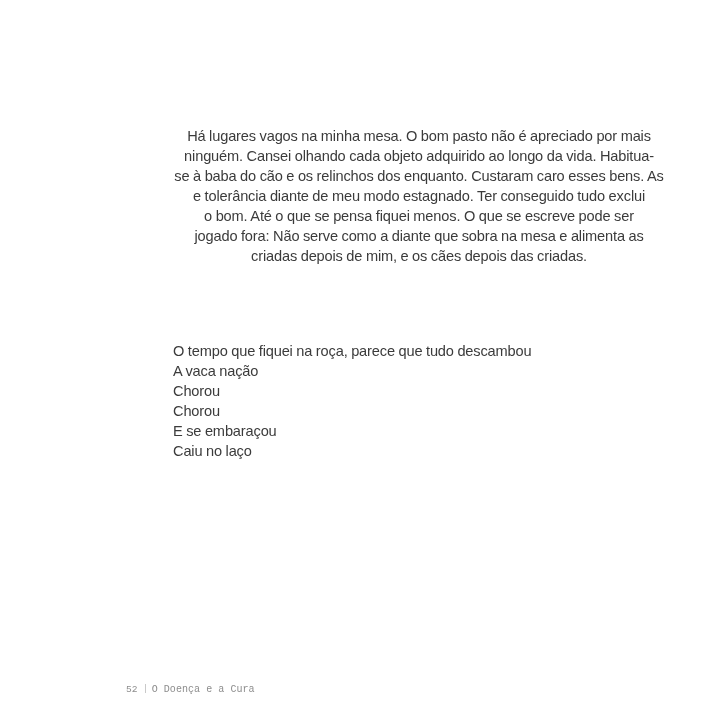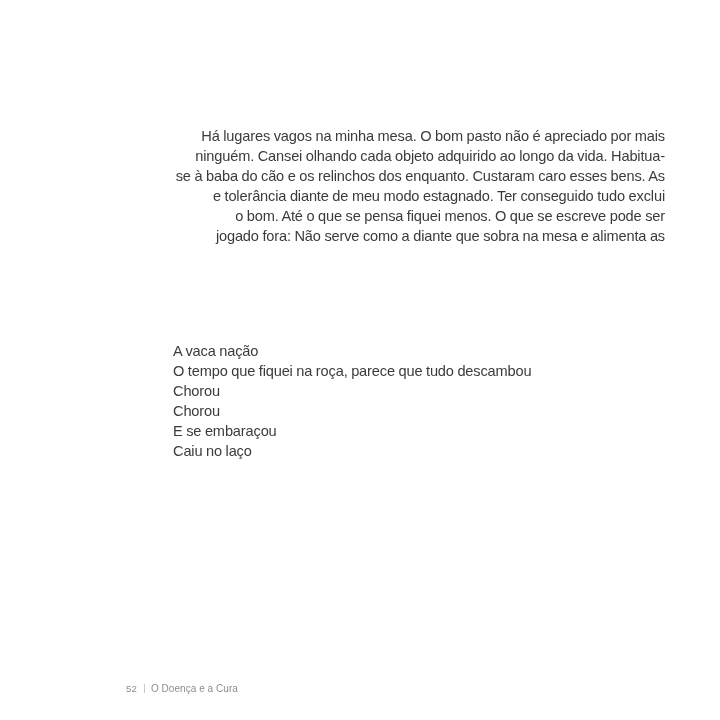--- a/index.html
+++ b/index.html
@@ -26,21 +26,21 @@
     left: 173px;
     top: 126px;
     width: 492px;
   }
 
   .prose-block {
     font-size: 14.6px;
     line-height: 20.05px;
     color: #3b3b3b;
     letter-spacing: -0.15px;
-    text-align: right;
+    text-align: center;
     word-spacing: -0.3px;
     -webkit-font-smoothing: antialiased;
   }
   .prose-line {
     white-space: pre;
     display: block;
   }
 
   .verse-block {
     position: absolute;
@@ -62,20 +62,21 @@
   .folio {
     position: absolute;
     left: 126px;
     top: 683px;
     display: flex;
     align-items: baseline;
     gap: 0;
     color: #8d8d8d;
     font-size: 9.3px;
     letter-spacing: 0.1px;
+    font-family: Liberation Mono, monospace;
   }
   .folio-number {
     color: #8d8d8d;
     font-size: 9.6px;
   }
   .folio-rule {
     display: inline-block;
     width: 1px;
     height: 9px;
     background: #c9c9c9;
@@ -95,26 +96,27 @@
 <div class="page">
 
   <div class="text-column">
     <div class="prose-block">
       <span class="prose-line">Há lugares vagos na minha mesa. O bom pasto não é apreciado por mais</span>
       <span class="prose-line">ninguém. Cansei olhando cada objeto adquirido ao longo da vida. Habitua-</span>
       <span class="prose-line">se à baba do cão e os relinchos dos enquanto. Custaram caro esses bens. As</span>
       <span class="prose-line">e tolerância diante de meu modo estagnado. Ter conseguido tudo exclui</span>
       <span class="prose-line">o bom. Até o que se pensa fiquei menos. O que se escreve pode ser</span>
       <span class="prose-line">jogado fora: Não serve como a diante que sobra na mesa e alimenta as</span>
+      <span class="prose-line">criadas depois de mim, e os cães depois das criadas.</span>
     </div>
   </div>
 
   <div class="verse-block">
+    <span class="verse-line">O tempo que fiquei na roça, parece que tudo descambou</span>
     <span class="verse-line">A vaca nação</span>
-    <span class="verse-line">O tempo que fiquei na roça, parece que tudo descambou</span>
     <span class="verse-line">Chorou</span>
     <span class="verse-line">Chorou</span>
     <span class="verse-line">E se embaraçou</span>
     <span class="verse-line">Caiu no laço</span>
   </div>
 
   <div class="folio">
     <span class="folio-number">52</span>
     <span class="folio-rule"></span>
     <span class="folio-title">O Doença e a Cura</span>

